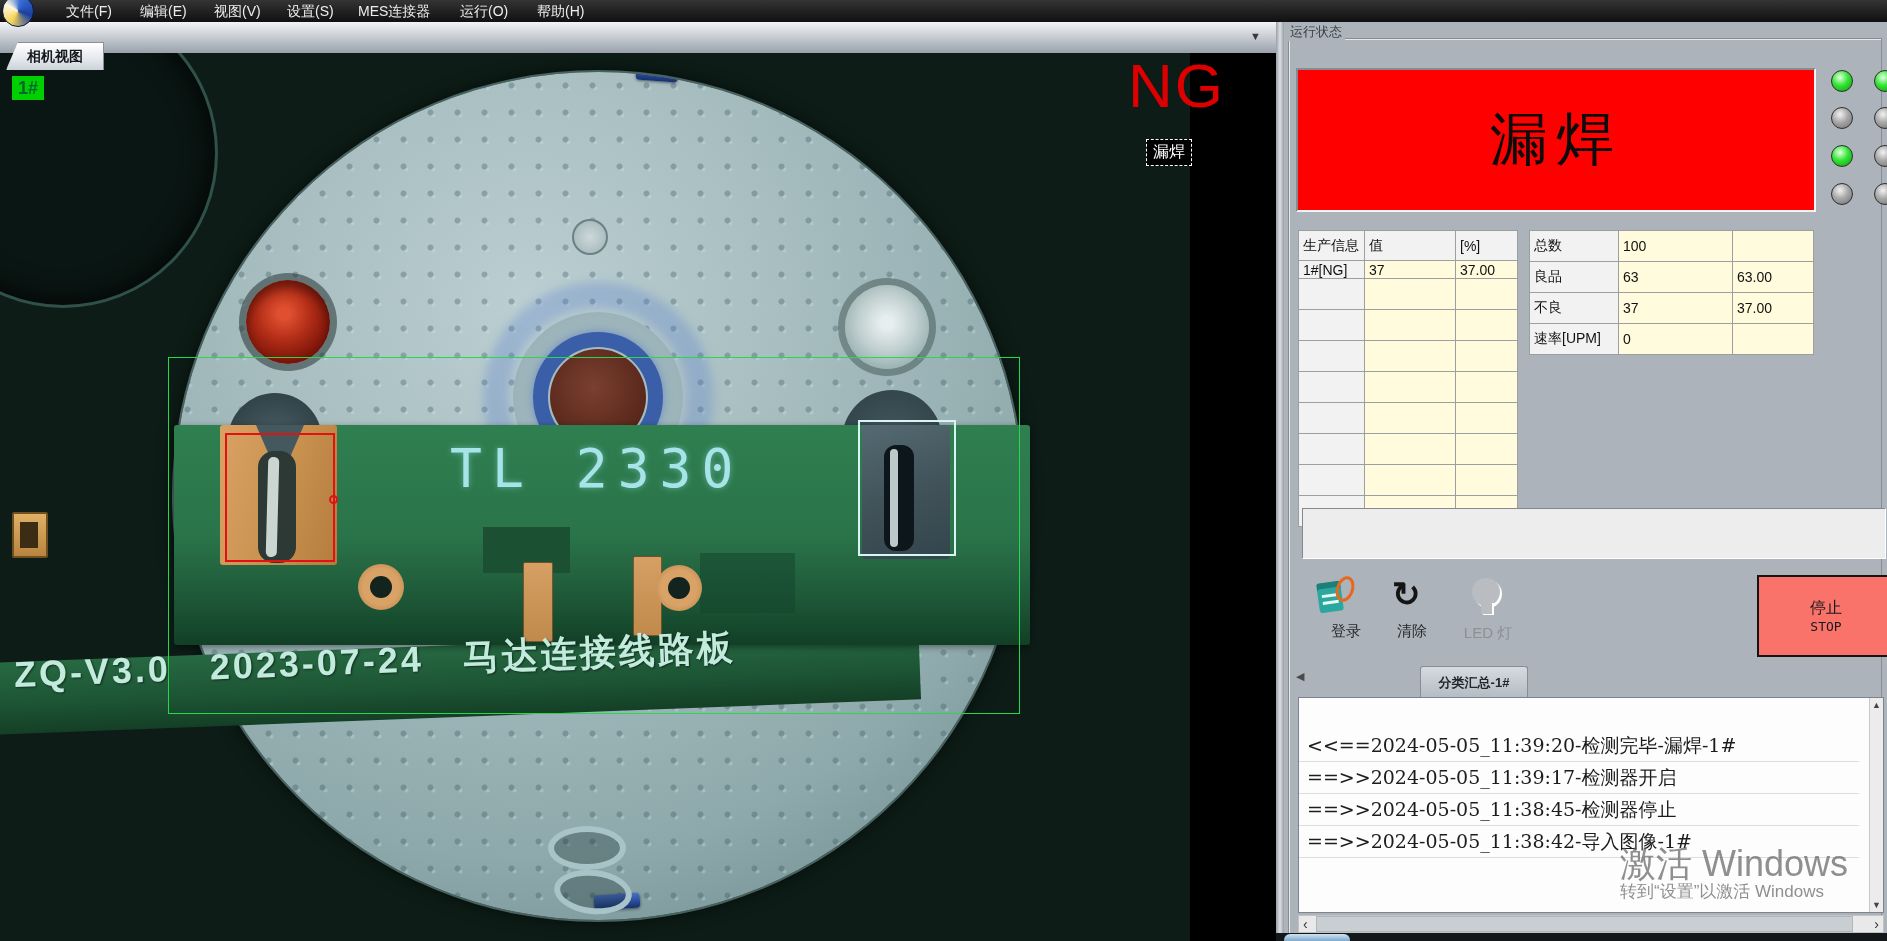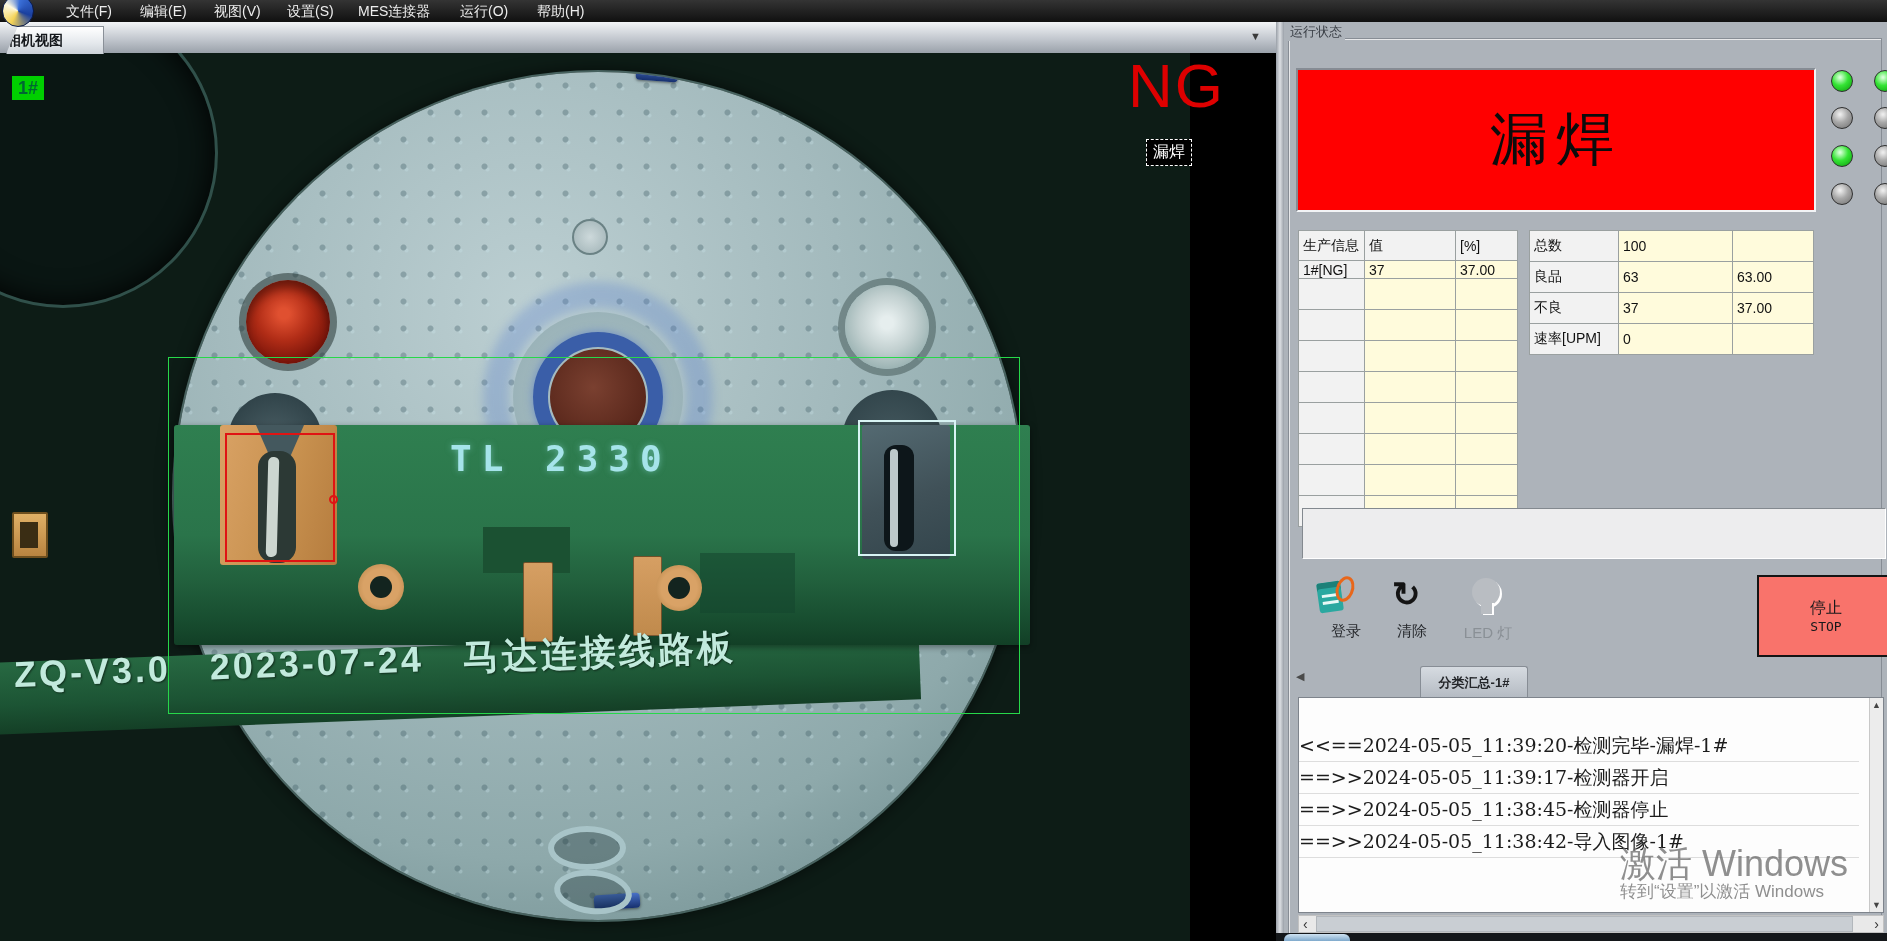--- a/index.html
+++ b/index.html
@@ -7,23 +7,23 @@
   .abs{position:absolute;}
 
   
   #menubar{left:0;top:0;width:1887px;height:22px;background:linear-gradient(180deg,#343434,#101010);z-index:20;}
   #menubar .mitem{position:absolute;top:3px;font-size:14px;color:#ededed;cursor:default;white-space:nowrap;}
   #logo{left:2px;top:-5px;width:30px;height:30px;border-radius:50%;border:1px solid #0a1a4a;
         background:conic-gradient(from 210deg,#f5d356,#fef9e0 90deg,#3a6fd8 160deg,#1a3f9e 260deg,#f5d356 360deg);z-index:21;}
 
   
   #tabstrip{left:0;top:22px;width:1276px;height:31px;background:linear-gradient(180deg,#f2f4f6,#c2c7ce 55%,#9aa1aa);z-index:10;}
-  #camtab{left:6px;top:4px;width:96px;height:27px;background:linear-gradient(#ffffff,#e4e8ec 60%,#ccd2d8);
+  #camtab{left:6px;top:20px;width:96px;height:27px;background:linear-gradient(#ffffff,#e4e8ec 60%,#ccd2d8);
           border:1px solid #8a9098;border-bottom:none;clip-path:polygon(12px 0,100% 0,100% 100%,0 100%);
-          font-size:14px;font-weight:bold;color:#15181c;text-align:left;line-height:27px;}
+          font-size:14px;font-weight:bold;color:#15181c;text-align:center;line-height:27px;}
   #tab-dd{left:1250px;top:8px;font-size:11px;color:#3a3a3a;}
 
   
   #cam{left:0;top:53px;width:1276px;height:888px;background:#0d1c16;overflow:hidden;}
   #blackstrip{left:1190px;top:0;width:86px;height:888px;background:#000;}
   #ringTL{left:-92px;top:-55px;width:304px;height:304px;border-radius:50%;background:#0a1613;border:3px solid #30504a;box-shadow:inset 0 0 30px #000;}
   #motor{left:174px;top:19px;width:848px;height:848px;border-radius:50%;overflow:hidden;
          background:radial-gradient(circle at 42% 28%,#bccfd2,#a3babd 40%,#8ea9ab 70%,#6f8d8f 92%,#587577);
          box-shadow:0 0 0 2px #47625f,0 0 18px rgba(0,0,0,.7);}
   #motor .dots{position:absolute;left:0;top:0;width:100%;height:100%;border-radius:50%;opacity:.55;
@@ -71,21 +71,21 @@
 
   .logtab{position:absolute;font-weight:bold;text-align:center;border:1px solid #878d95;border-bottom:none;border-radius:3px 3px 0 0;}
   #logtab1{left:36px;top:658px;width:98px;height:34px;line-height:34px;font-size:10px;color:#101114;
            background:linear-gradient(#ffffff,#e9ecef 60%,#d5dae0);clip-path:polygon(14px 0,100% 0,100% 100%,0 100%);margin-top:19px;}
   #logtab2{left:136px;top:644px;width:106px;height:31px;line-height:31px;font-size:13px;color:#24262a;
            background:linear-gradient(#d6dbe1,#b4bac2);}
   #logarrow{left:12px;top:648px;font-size:11px;color:#4a4a4a;}
 
   #logbox{left:14px;top:675px;width:586px;height:216px;background:#fdfdfd;border:1px solid #7e848c;box-sizing:border-box;overflow:hidden;}
   #loglines{position:absolute;left:0;top:32px;width:560px;}
-  .logline{height:31px;line-height:31px;border-bottom:1px solid #ddd;
+  .logline{height:31px;line-height:31px;border-bottom:1px solid #ddd;padding-left:8px;
            font-family:"DejaVu Serif","Liberation Serif",serif;font-size:19px;color:#1c1c1c;white-space:nowrap;}
   #vscroll{position:absolute;right:0;top:0;width:13px;height:100%;background:#ececec;border-left:1px solid #c8c8c8;}
   #vscroll .arr{position:absolute;left:2px;font-size:9px;color:#444;}
   #hscroll{left:14px;top:893px;width:586px;height:18px;background:#e9e9e9;border:1px solid #c2c2c2;box-sizing:border-box;}
   #hthumb{position:absolute;left:17px;top:0;width:537px;height:16px;background:#c9ced3;border:1px solid #b2b7bc;box-sizing:border-box;}
   .harr{position:absolute;top:0px;font-size:14px;color:#333;line-height:16px;}
 
   #watermark1{left:336px;top:818px;font-size:36px;color:rgba(100,100,100,.72);z-index:60;}
   #watermark2{left:336px;top:858px;font-size:17px;color:rgba(100,100,100,.72);z-index:60;}
 
@@ -179,21 +179,21 @@
     </div>
 
     <div class="abs" style="left:858px;top:367px;width:98px;height:136px;border:2px solid #d8f4f4;box-sizing:border-box;"></div>
 
     <div class="abs" style="left:168px;top:304px;width:852px;height:357px;border:1px solid #27d84a;box-sizing:border-box;"></div>
 
     <div class="abs" style="left:12px;top:459px;width:36px;height:46px;background:linear-gradient(#e0b066,#b98440);border:2px solid #6e4f1e;border-radius:2px;box-sizing:border-box;">
       <div class="abs" style="left:6px;top:8px;width:18px;height:26px;background:#3a2d14;"></div>
     </div>
 
-    <div class="abs" style="left:450px;top:385px;font-family:'DejaVu Sans Mono',monospace;font-size:36px;letter-spacing:10px;color:#a6e4ea;text-shadow:0 0 6px rgba(150,230,230,.5);white-space:pre;font-weight:bold;">TL 2330</div>
+    <div class="abs" style="left:450px;top:385px;font-family:'DejaVu Sans Mono',monospace;font-size:53px;letter-spacing:10px;color:#a6e4ea;text-shadow:0 0 6px rgba(150,230,230,.5);white-space:pre;">TL 2330</div>
     <div class="abs" style="left:14px;top:598px;font-size:36px;font-weight:600;letter-spacing:3px;color:#c2eadd;transform:rotate(-2.2deg);transform-origin:left center;text-shadow:1px 1px 2px rgba(0,0,0,.5);white-space:pre;">ZQ-V3.0   2023-07-24   马达连接线路板</div>
 
     <div id="camlabel-station" class="abs">1#</div>
     <div id="camlabel-ng" class="abs">NG</div>
     <div id="camlabel-defect" class="abs">漏焊</div>
   </div>
 
   <div id="splitter" class="abs"></div>
 
   <div id="panel" class="abs">

